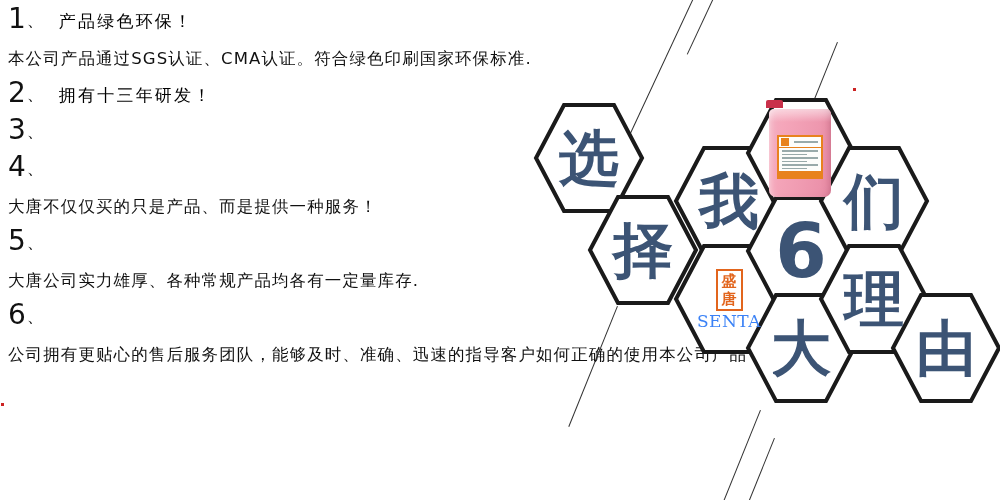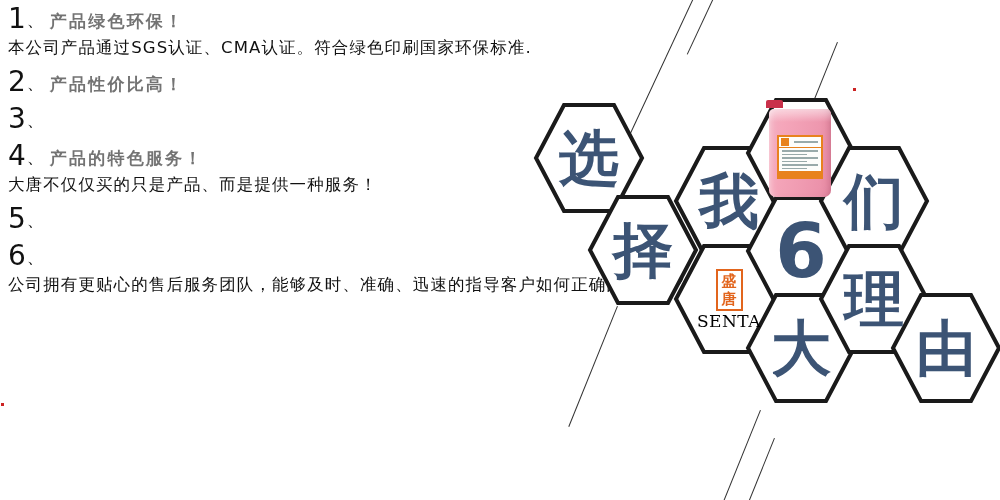--- a/index.html
+++ b/index.html
@@ -38,28 +38,28 @@
     letter-spacing:0;
     line-height:1;
     position:relative;
     top:1px;
   }
   .reason-dun{
     font-size:17px;color:#111;line-height:1;
     position:relative;top:-3px;margin-left:1px;
   }
   .reason-title{
-    font-size:17px;color:#737373;line-height:1;
+    font-size:17px;color:#000000;line-height:1;
     letter-spacing:2.2px;
-    position:relative;top:-2px;margin-left:6px;font-weight:bold;
+    position:relative;top:-2px;margin-left:15px;
   }
   .reason-body{
     font-size:16.5px;color:#111;
     letter-spacing:1.1px;
-    margin-top:7px;
+    margin-top:18px;
     white-space:nowrap;
     line-height:1.15;
   }
 
   
   .hexwrap{position:absolute;left:0;top:0;width:1000px;height:500px;pointer-events:none;}
   .hex{
     position:absolute;
     pointer-events:auto;
     display:flex;align-items:center;justify-content:center;
@@ -86,21 +86,21 @@
     color:#e2651d;
     font-size:15px;line-height:18px;
     font-weight:bold;
     display:flex;flex-direction:column;align-items:center;justify-content:center;
     font-family:"DejaVu Sans","Liberation Sans",sans-serif;
   }
   .logo-seal span{display:block;}
   .logo-word{
     margin-top:2px;
     font-family:"DejaVu Serif","Liberation Serif",serif;
-    font-size:17px;letter-spacing:.5px;color:#000000;line-height:1;
+    font-size:17px;letter-spacing:.5px;color:#3b82f6;line-height:1;
   }
 
   
   .bottle-holder{position:relative;z-index:3;width:74px;height:96px;}
   .bottle{
     position:absolute;left:5px;top:4px;width:62px;height:88px;
     background:linear-gradient(100deg,#f3aec0 0%,#f5a6ba 22%,#f09cb2 55%,#e98ca6 100%);
     border-radius:5px 5px 7px 7px;
     box-shadow:inset -6px 0 9px -6px rgba(150,60,85,.55),
                inset 6px 0 9px -7px rgba(255,255,255,.85);
@@ -149,45 +149,45 @@
         <span class="reason-dun">、</span>
         <span class="reason-title">产品绿色环保！</span>
       </div>
       <div class="reason-body">本公司产品通过SGS认证、CMA认证。符合绿色印刷国家环保标准.</div>
     </div>
 
     <div class="reason">
       <div class="reason-head">
         <span class="reason-num">2</span>
         <span class="reason-dun">、</span>
-        <span class="reason-title">产品性价比高！</span>
+        <span class="reason-title">拥有十三年研发！</span>
       </div>
     </div>
 
     <div class="reason">
       <div class="reason-head">
         <span class="reason-num">3</span>
         <span class="reason-dun">、</span>
       </div>
     </div>
 
     <div class="reason">
       <div class="reason-head">
         <span class="reason-num">4</span>
         <span class="reason-dun">、</span>
-        <span class="reason-title">产品的特色服务！</span>
       </div>
       <div class="reason-body">大唐不仅仅买的只是产品、而是提供一种服务！</div>
     </div>
 
     <div class="reason">
       <div class="reason-head">
         <span class="reason-num">5</span>
         <span class="reason-dun">、</span>
       </div>
+      <div class="reason-body">大唐公司实力雄厚、各种常规产品均各有一定量库存.</div>
     </div>
 
     <div class="reason">
       <div class="reason-head">
         <span class="reason-num">6</span>
         <span class="reason-dun">、</span>
       </div>
       <div class="reason-body">公司拥有更贴心的售后服务团队，能够及时、准确、迅速的指导客户如何正确的使用本公司产品</div>
     </div>
 

